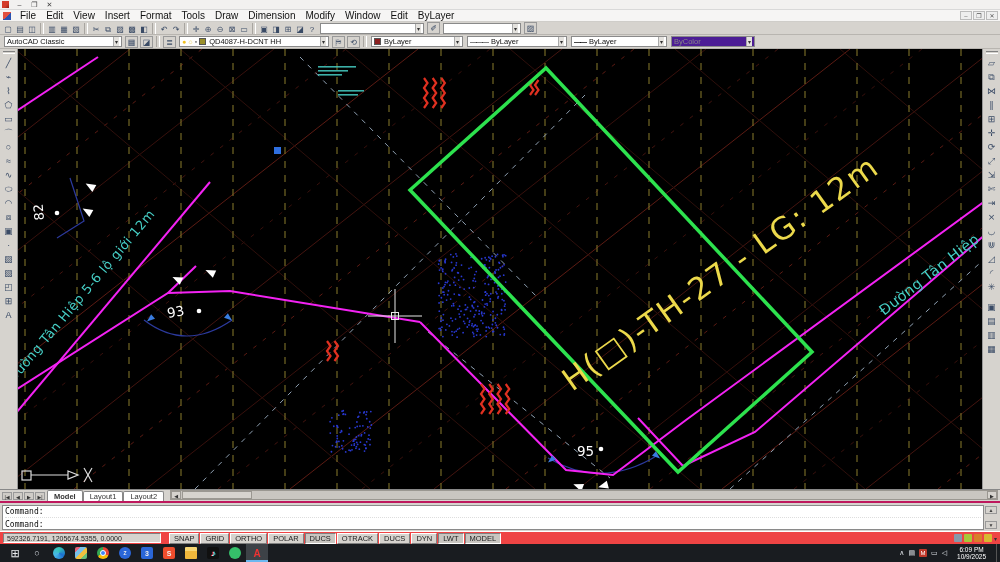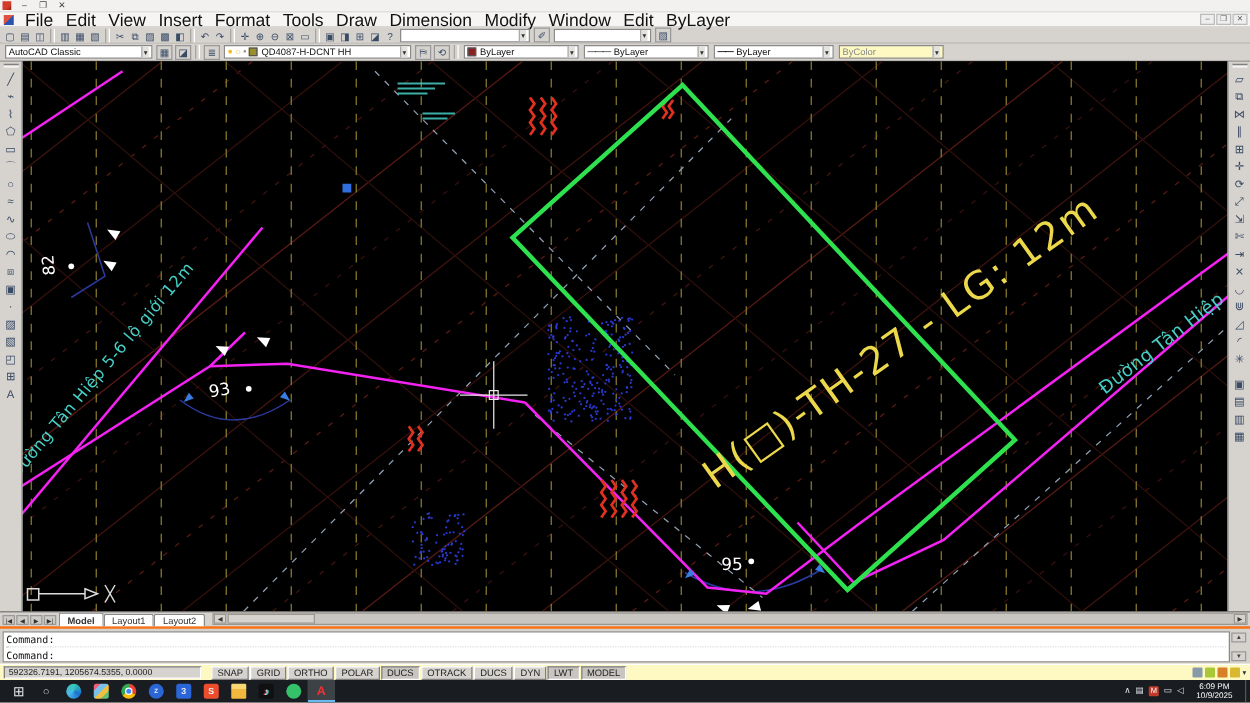--- a/index.html
+++ b/index.html
@@ -5,32 +5,32 @@
   *{margin:0;padding:0;box-sizing:border-box;}
   html,body{width:1000px;height:562px;overflow:hidden;font-family:"Liberation Sans",sans-serif;background:#d6d3ce;}
   
   .titlebar{height:10px;background:#f2f1f0;display:flex;align-items:center;padding:0 2px;border-bottom:1px solid #d9d9d9;}
   .titlebar .appicon{width:7px;height:7px;background:linear-gradient(135deg,#d43c2a 60%,#8c1f12);margin-right:3px;flex:none;}
   .titlebar .title{font-size:7.5px;color:#222;white-space:nowrap;overflow:hidden;flex:1;}
   .winbtn{width:15px;height:9px;font-size:7px;line-height:9px;text-align:center;color:#444;flex:none;}
   
   .menubar{height:12px;background:#f6f5f4;display:flex;align-items:center;padding:0 2px;border-bottom:1px solid #cfcdc9;}
   .menubar .docicon{width:8px;height:8px;background:linear-gradient(135deg,#e05040 50%,#2a52b0 50%);margin:0 4px 0 1px;flex:none;}
-  .menubar span.menu-it{font-size:14px;color:#111;padding:0 5px;white-space:nowrap;}
+  .menubar span.menu-it{font-size:10px;color:#111;padding:0 5px;white-space:nowrap;}
   .menubar .spacer{flex:1;}
   .docbtn{width:12px;height:9px;font-size:6px;line-height:9px;text-align:center;color:#555;border:1px solid #bbb;margin-left:1px;background:#eee;flex:none;}
   
   .tb{background:#d6d3ce;display:flex;align-items:center;padding:0 2px;border-bottom:1px solid #b8b5b0;}
   .tb1{height:13px;}
   .tb2{height:14px;}
   .tbi{width:12px;height:11px;font-size:8px;line-height:11px;text-align:center;color:#3a4b66;background:#d6d3ce;border:1px solid transparent;flex:none;}
   i.sep{width:4px;height:11px;border-left:1px solid #a8a5a0;border-right:1px solid #fff;margin:0 2px;flex:none;}
   .combo{height:11px;background:#fff;border:1px solid #8a8a8a;display:flex;align-items:center;font-size:7.5px;color:#111;padding:0 2px;position:relative;flex:none;margin:0 2px;}
   .combo .arr{margin-left:auto;font-size:6px;color:#333;background:#e4e2de;border-left:1px solid #aaa;height:100%;display:flex;align-items:center;padding:0 1px;}
-  .combo.dis{background:#fef9c3;color:#888;justify-content:center;}
+  .combo.dis{background:#4c1d95;color:#888;justify-content:center;}
   .swatch{width:7px;height:7px;margin-right:3px;flex:none;border:1px solid #555;}
   .lt-sample{letter-spacing:-1px;margin-right:3px;color:#000;font-size:7px;}
   .smallbtn{width:13px;height:12px;border:1px solid #999;background:#d6d3ce;font-size:8px;line-height:11px;text-align:center;color:#3a4b66;margin:0 1px;flex:none;}
   .layicons{display:flex;align-items:center;gap:1px;margin-right:2px;}
   .layicons b{font-size:7px;line-height:7px;}
   
   .canvas-wrap{position:relative;height:440px;background:#000;}
   #cad{position:absolute;left:0;top:0;width:1000px;height:440px;display:block;}
   .side{position:absolute;top:0;bottom:0;width:18px;background:#d6d3ce;z-index:5;display:flex;flex-direction:column;align-items:center;padding-top:2px;}
   .side.left{left:0;border-right:1px solid #999;}
@@ -43,28 +43,28 @@
   .tabnav{display:flex;margin:0 2px 1px 2px;gap:1px;}
   .tabnav span{font-size:5px;line-height:8px;width:10px;height:8px;text-align:center;border:1px solid #999;background:#cfccc7;color:#333;}
   .tabs{display:flex;align-items:flex-end;}
   .tabs span{font-size:7.5px;padding:0 6px;border:1px solid #888;border-bottom:none;background:#ffffff;color:#333;height:10px;line-height:10px;border-radius:2px 2px 0 0;}
   .tabs span.on{background:#fff;font-weight:bold;height:11px;line-height:11px;}
   .hscroll{flex:1;display:flex;align-items:center;height:10px;margin:0 2px 1px 6px;background:#c9c6c1;border:1px solid #9a9791;}
   .hscroll .hbtn{width:10px;height:8px;font-size:5px;line-height:8px;text-align:center;color:#333;background:#d6d3ce;border:1px solid #9a9791;}
   .hscroll .thumb{width:70px;height:8px;background:#d6d3ce;border:1px solid #9a9791;margin-left:1px;}
   .hscroll .track{flex:1;}
   
-  .cmd{height:30px;background:#d6d3ce;border-top:2px solid #f97316;display:flex;padding:2px 2px 1px 2px;justify-content:center;}
+  .cmd{height:30px;background:#d6d3ce;border-top:2px solid #be185d;display:flex;padding:2px 2px 1px 2px;justify-content:center;}
   .cmd .lines{flex:1;display:flex;flex-direction:column;gap:1px;border:1px solid #8a8a8a;background:#fff;padding:0 2px;}
   .cmd .cline{font-family:"DejaVu Sans Mono",monospace;font-size:8px;height:12px;line-height:12px;color:#111;border-bottom:1px dotted #ddd;}
   .cmd .cline:last-child{border-bottom:none;}
   .cmd .ctrl{width:14px;display:flex;flex-direction:column;justify-content:space-between;align-items:center;padding:1px 0;}
   .cmd .ctrl span{font-size:5px;line-height:6px;color:#444;width:12px;text-align:center;background:#d6d3ce;border:1px solid #999;}
   
-  .status{height:13px;background:#fef9c3;display:flex;align-items:center;padding:0 3px;border-top:1px solid #fff;}
+  .status{height:13px;background:#ef4444;display:flex;align-items:center;padding:0 3px;border-top:1px solid #fff;}
   .coords{width:158px;height:10px;font-size:7px;line-height:9px;color:#222;border:1px solid;border-color:#808080 #fff #fff #808080;padding:0 3px;background:#d6d3ce;flex:none;}
   .toggles{display:flex;margin-left:8px;gap:1px;}
   .toggles span{font-size:7.5px;line-height:9px;padding:0 4px;color:#222;border:1px solid;border-color:#fff #808080 #808080 #fff;background:#d6d3ce;}
   .toggles span.on{border-color:#808080 #fff #fff #808080;background:#c8c5c0;}
   .stray{margin-left:auto;display:flex;align-items:center;gap:2px;}
   .stray .ticon{width:8px;height:8px;border-radius:1px;}
   .stray .tdn{font-size:6px;color:#333;}
   
   .taskbar{height:18px;background:#191c20;display:flex;align-items:center;padding-left:4px;}
   .tapp{width:22px;height:18px;display:flex;align-items:center;justify-content:center;flex:none;position:relative;}

